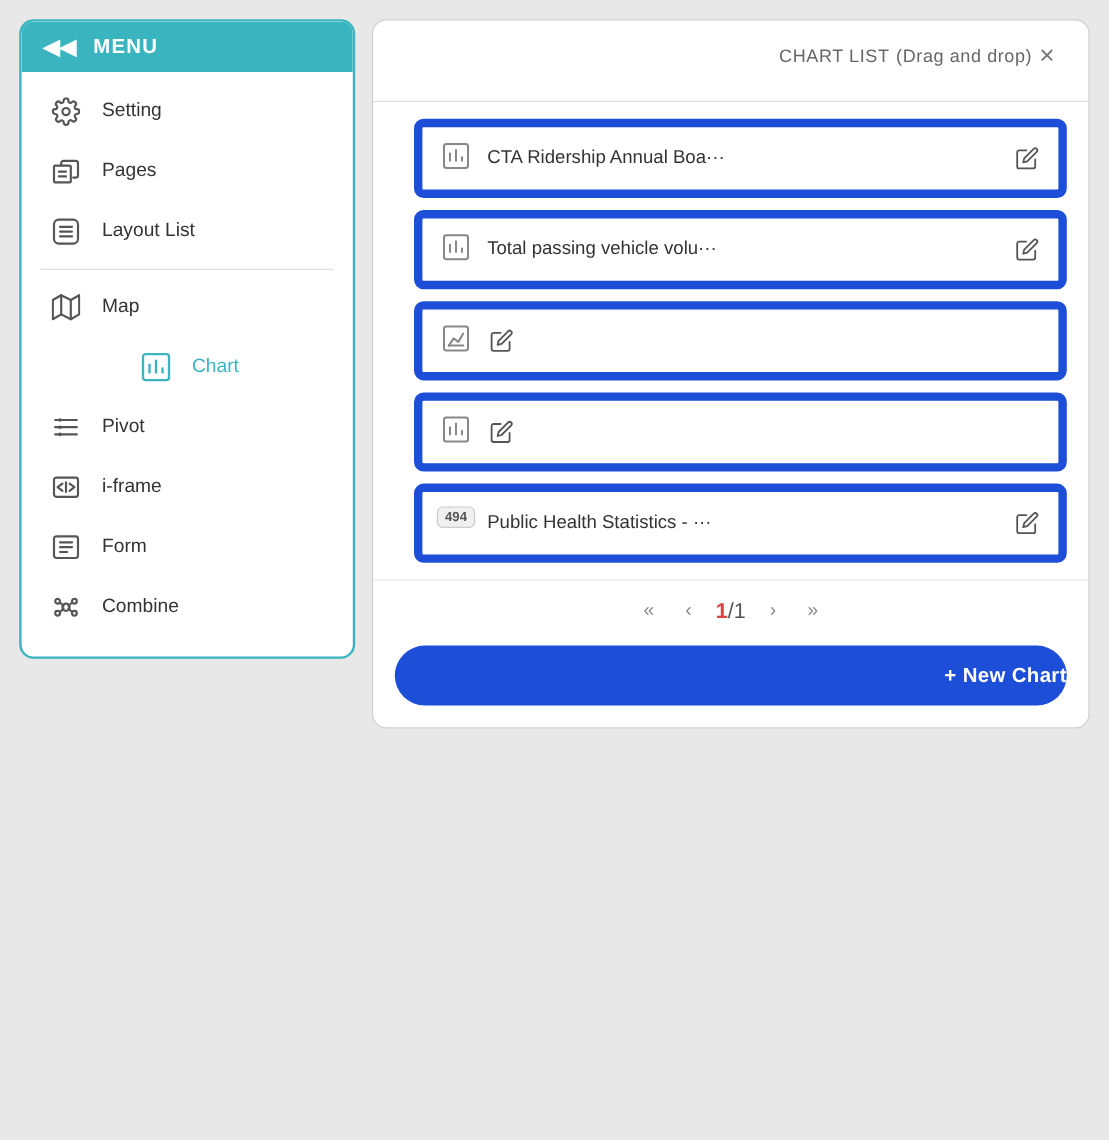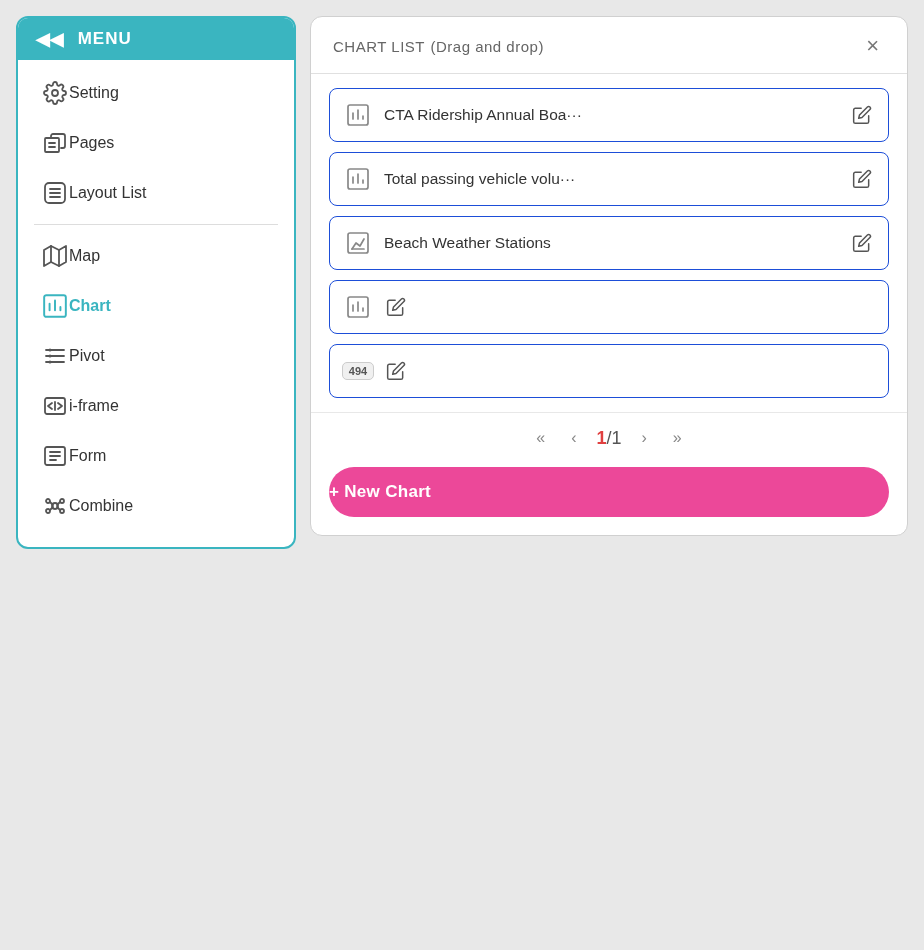--- a/index.html
+++ b/index.html
@@ -46,32 +46,34 @@
       padding: 0 4px;
     }
 
     .sidebar-menu {
       padding: 8px 0 16px 0;
     }
 
     .sidebar-item {
       display: flex;
       align-items: center;
+      gap: 16px;
       padding: 11px 20px;
       cursor: pointer;
       color: #333;
       font-size: 16px;
       font-weight: 400;
       border-left: 3px solid transparent;
       transition: background 0.15s;
     }
 
     .sidebar-item.active {
       color: #3ab5c0;
-      font-weight: 700;
+      font-weight: 400;
+      justify-content: center;
     }
 
     .sidebar-divider {
       border: none;
       border-top: 1px solid #ddd;
       margin: 6px 16px;
     }
 
     .sidebar-icon {
       width: 28px;
@@ -93,22 +95,22 @@
       background: #fff;
       border-radius: 12px;
       border: 1px solid #d0d0d0;
       padding: 0;
       overflow: hidden;
     }
 
     .panel-header {
       display: flex;
       align-items: center;
-      justify-content: space-between;
-      padding: 16px 22px 14px 22px;
+      justify-content: flex-end;
+      padding: 16px 22px 25px 22px;
       border-bottom: 1px solid #e0e0e0;
     }
 
     .panel-title {
       font-size: 18px;
       font-weight: 700;
       color: #333;
       letter-spacing: 0.5px;
     }
 
@@ -131,34 +133,35 @@
     .chart-list {
       padding: 14px 18px;
       display: flex;
       flex-direction: column;
       gap: 10px;
     }
 
     .chart-item {
       display: flex;
       align-items: center;
-      border: 1px solid #1d4ed8;
+      border: 7px solid #1d4ed8;
       border-radius: 8px;
       padding: 12px 14px;
       cursor: pointer;
       gap: 12px;
       background: #fff;
       transition: background 0.12s;
+      margin-left: 16px;
     }
 
     .chart-item-icon {
       width: 28px;
       height: 28px;
       display: flex;
-      align-items: center;
+      align-items: flex-start;
       justify-content: center;
       flex-shrink: 0;
       color: #666;
     }
 
     .chart-item-name {
       flex: 1;
       font-size: 15.5px;
       color: #333;
       font-weight: 400;
@@ -219,29 +222,29 @@
     .page-info .current-page {
       color: #e04040;
       font-weight: 600;
     }
 
     
     .new-chart-btn {
       display: block;
       width: calc(100% - 36px);
       margin: 0 18px 18px 18px;
-      background: #ec4899;
+      background: #1d4ed8;
       color: #fff;
       border: none;
       border-radius: 30px;
       padding: 15px 0;
       font-size: 17px;
       font-weight: 600;
       cursor: pointer;
-      text-align: left;
+      text-align: right;
       letter-spacing: 0.3px;
       transition: background 0.15s;
     }
   </style>
 </head>
 <body>
 
 <div class="sidebar">
   <div class="sidebar-header">
     <button class="sidebar-back-btn">◀◀</button>
@@ -418,21 +421,20 @@
     </div>
 
     <div class="chart-item">
       <div class="chart-item-icon">
         <svg width="24" height="24" viewBox="0 0 24 24" fill="none" stroke="#888" stroke-width="1.7" stroke-linecap="round" stroke-linejoin="round">
           <rect x="2" y="2" width="20" height="20" rx="2"></rect>
           <polyline points="6 18 10 12 14 15 18 8"></polyline>
           <line x1="6" y1="18" x2="18" y2="18"></line>
         </svg>
       </div>
-      <span class="chart-item-name">Beach Weather Stations</span>
       <div class="chart-item-edit">
         <svg width="20" height="20" viewBox="0 0 24 24" fill="none" stroke="#555" stroke-width="1.8" stroke-linecap="round" stroke-linejoin="round">
           <path d="M11 4H4a2 2 0 0 0-2 2v14a2 2 0 0 0 2 2h14a2 2 0 0 0 2-2v-7"></path>
           <path d="M18.5 2.5a2.121 2.121 0 0 1 3 3L12 15l-4 1 1-4 9.5-9.5z"></path>
         </svg>
       </div>
     </div>
 
     <div class="chart-item">
       <div class="chart-item-icon">
@@ -448,20 +450,21 @@
           <path d="M11 4H4a2 2 0 0 0-2 2v14a2 2 0 0 0 2 2h14a2 2 0 0 0 2-2v-7"></path>
           <path d="M18.5 2.5a2.121 2.121 0 0 1 3 3L12 15l-4 1 1-4 9.5-9.5z"></path>
         </svg>
       </div>
     </div>
 
     <div class="chart-item">
       <div class="chart-item-icon">
         <span class="badge-icon">494</span>
       </div>
+      <span class="chart-item-name">Public Health Statistics - ···</span>
       <div class="chart-item-edit">
         <svg width="20" height="20" viewBox="0 0 24 24" fill="none" stroke="#555" stroke-width="1.8" stroke-linecap="round" stroke-linejoin="round">
           <path d="M11 4H4a2 2 0 0 0-2 2v14a2 2 0 0 0 2 2h14a2 2 0 0 0 2-2v-7"></path>
           <path d="M18.5 2.5a2.121 2.121 0 0 1 3 3L12 15l-4 1 1-4 9.5-9.5z"></path>
         </svg>
       </div>
     </div>
 
 
   </div>

